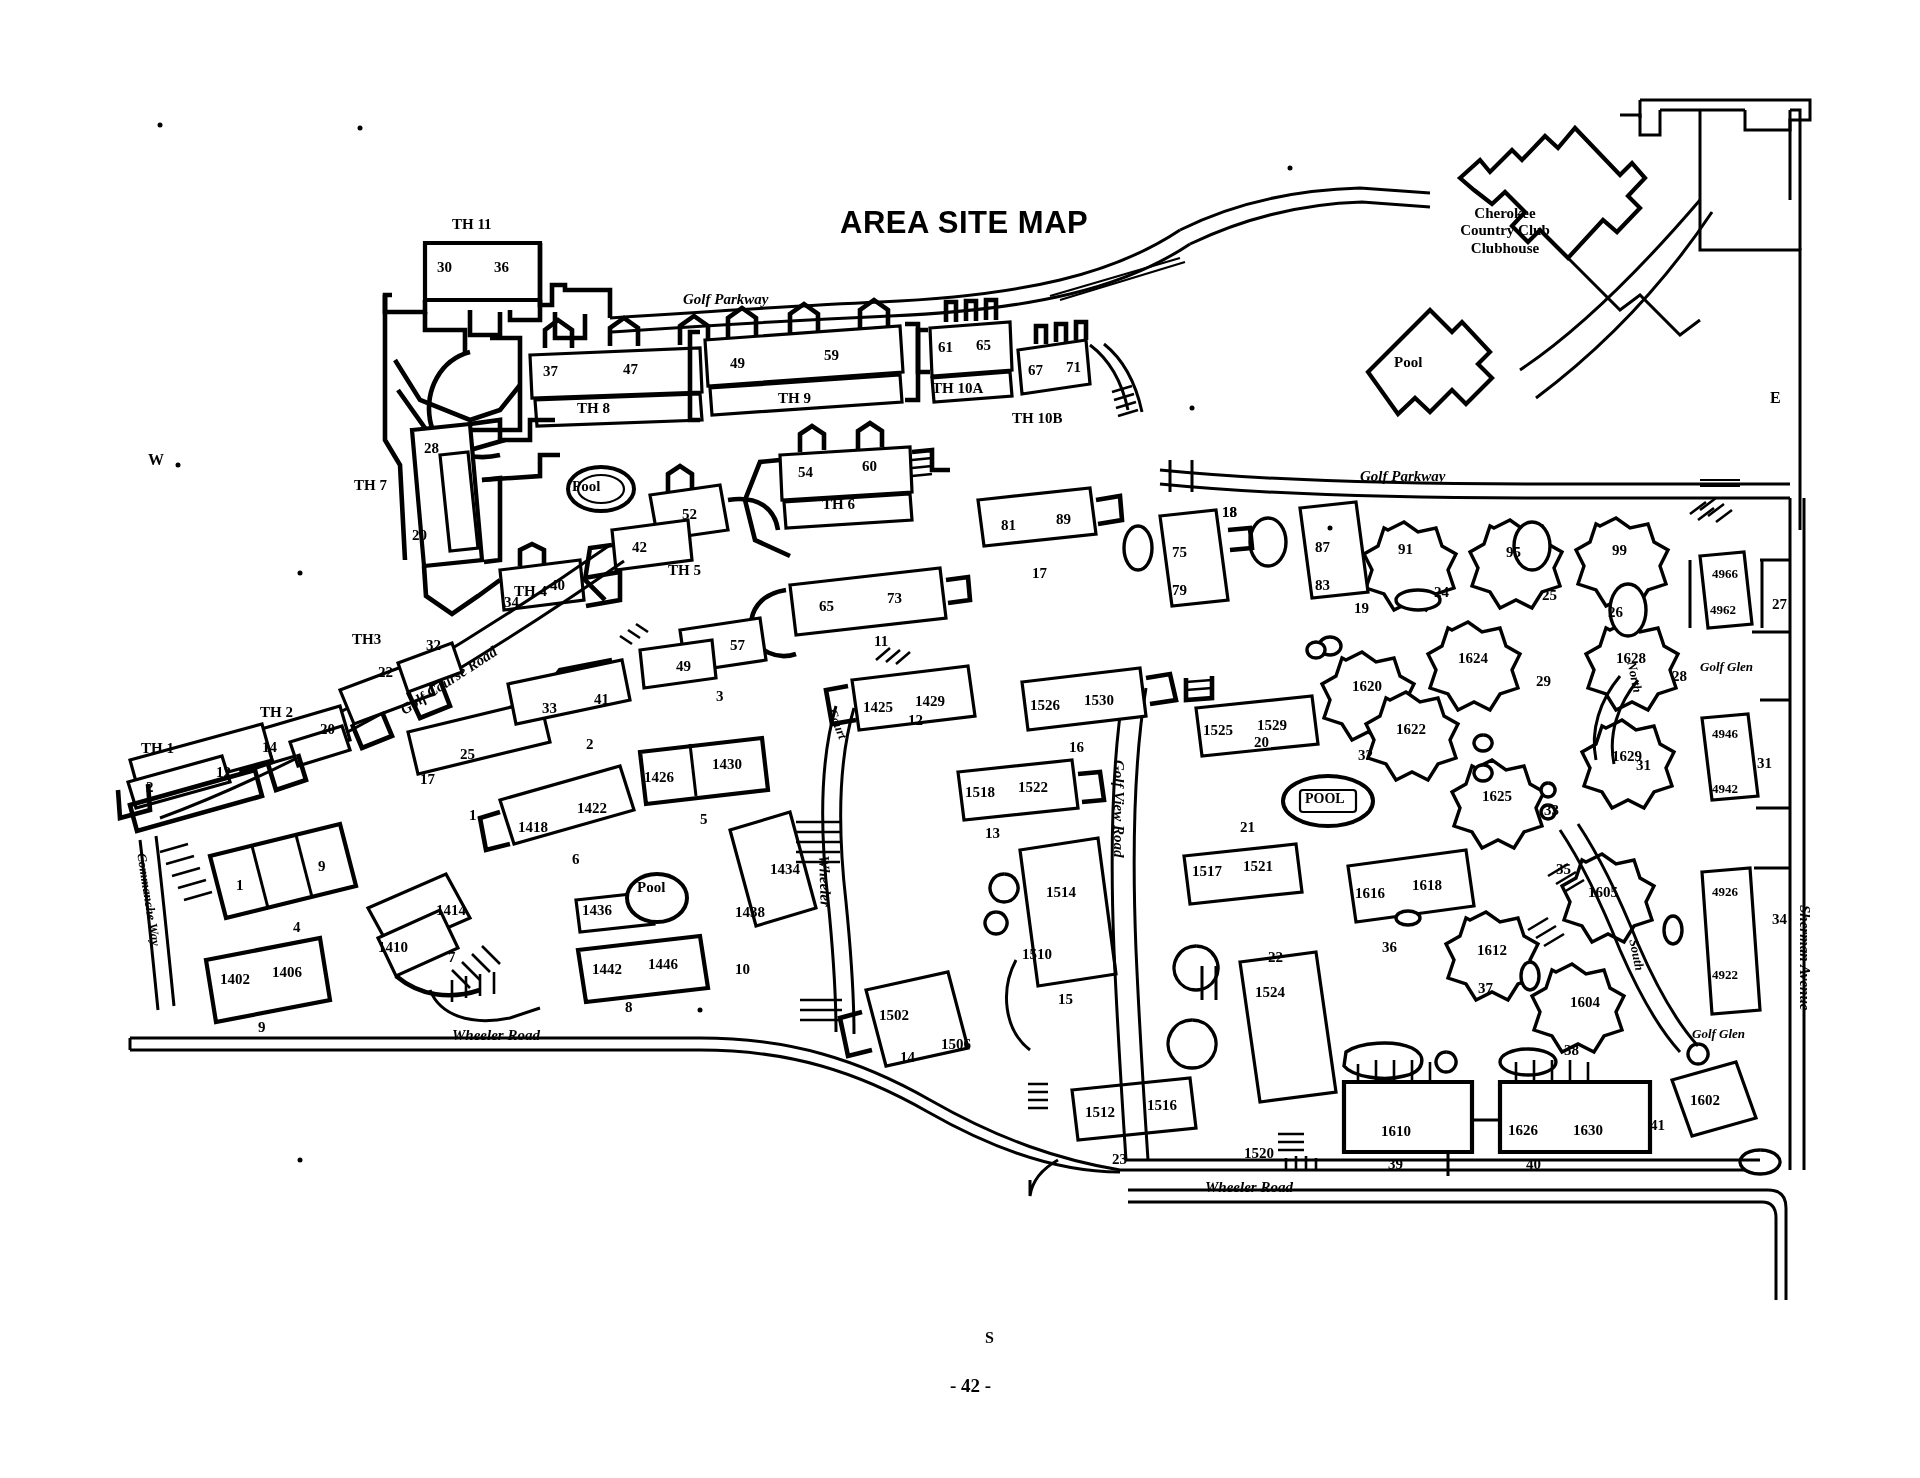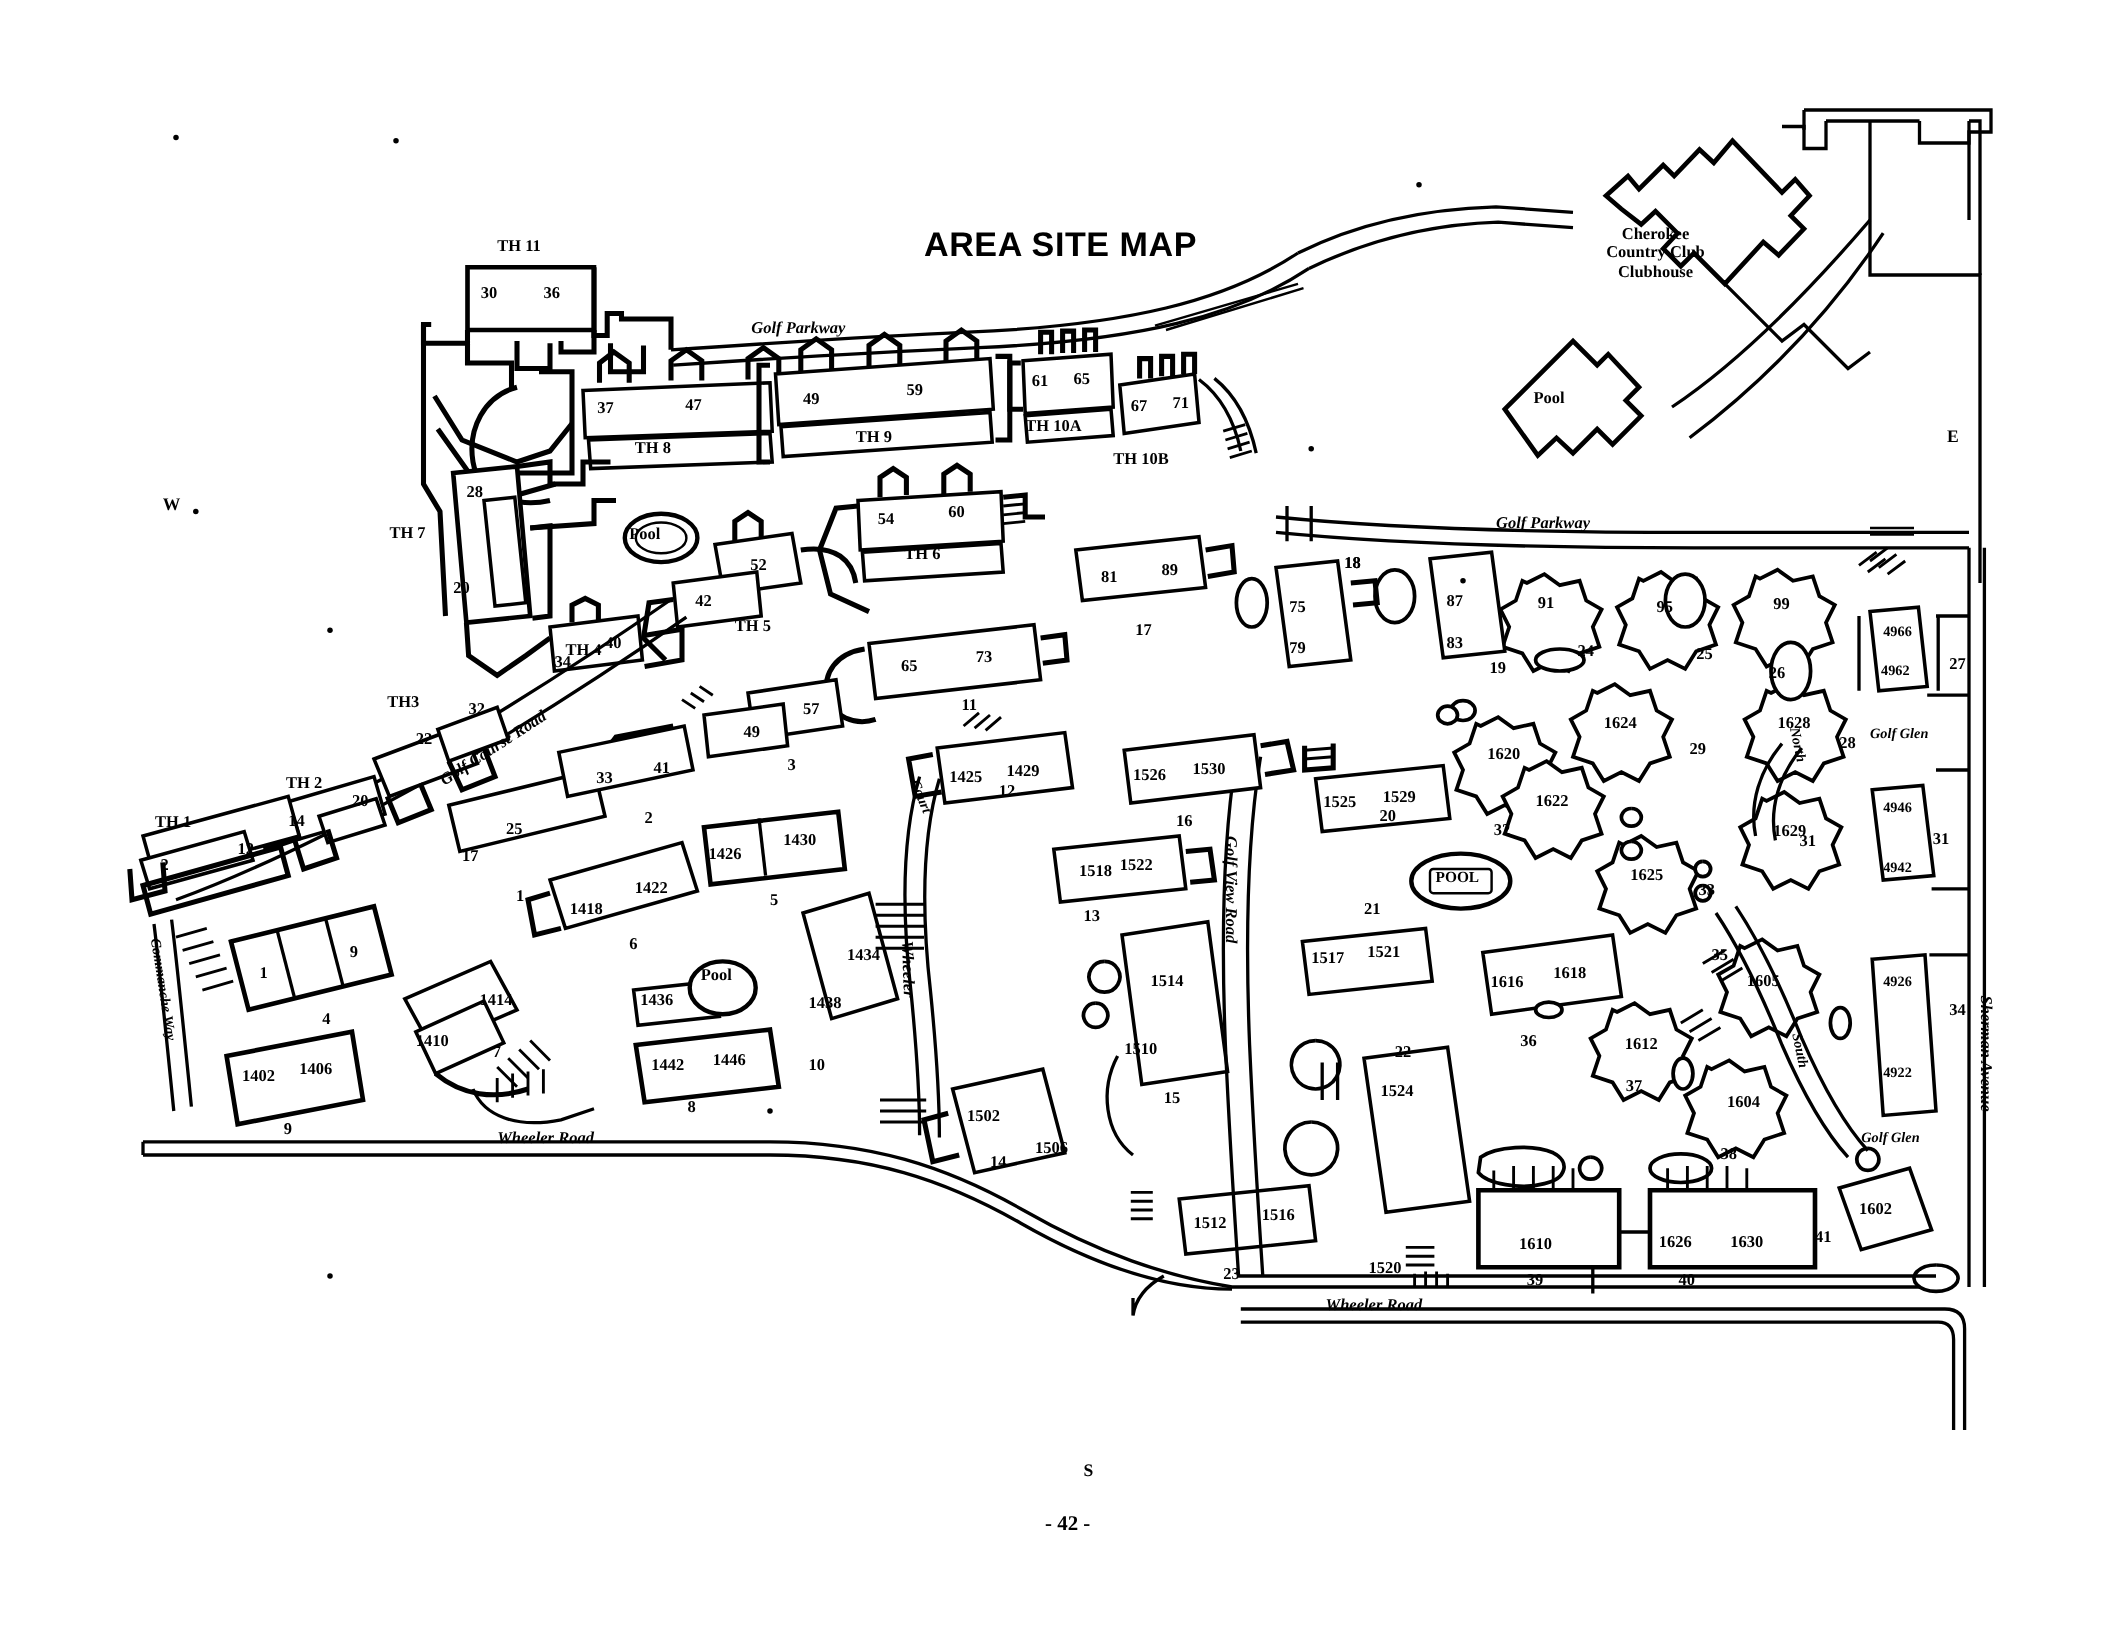--- a/index.html
+++ b/index.html
@@ -499,21 +499,21 @@
 
   <div class="lbl u" style="left:1085px; top:1105px;">1512</div>
   <div class="lbl u" style="left:1147px; top:1098px;">1516</div>
 
   <div class="lbl u" style="left:1022px; top:947px;">1510</div>
   <div class="lbl u" style="left:1046px; top:885px;">1514</div>
 
   <div class="lbl u" style="left:1192px; top:864px;">1517</div>
   <div class="lbl u" style="left:1243px; top:859px;">1521</div>
 
-  <div class="lbl u" style="left:965px; top:785px;margin-left:16px;">1518</div>
+  <div class="lbl u" style="left:965px; top:785px;">1518</div>
   <div class="lbl u" style="left:1018px; top:780px;">1522</div>
 
   <div class="lbl u" style="left:1244px; top:1118px;margin-top:28px;">1520</div>
   <div class="lbl u" style="left:1255px; top:985px;text-align:right;">1524</div>
 
   <div class="lbl u" style="left:1203px; top:723px;">1525</div>
   <div class="lbl u" style="left:1257px; top:718px;">1529</div>
 
   <div class="lbl u" style="left:1030px; top:698px;">1526</div>
   <div class="lbl u" style="left:1084px; top:693px;">1530</div>

